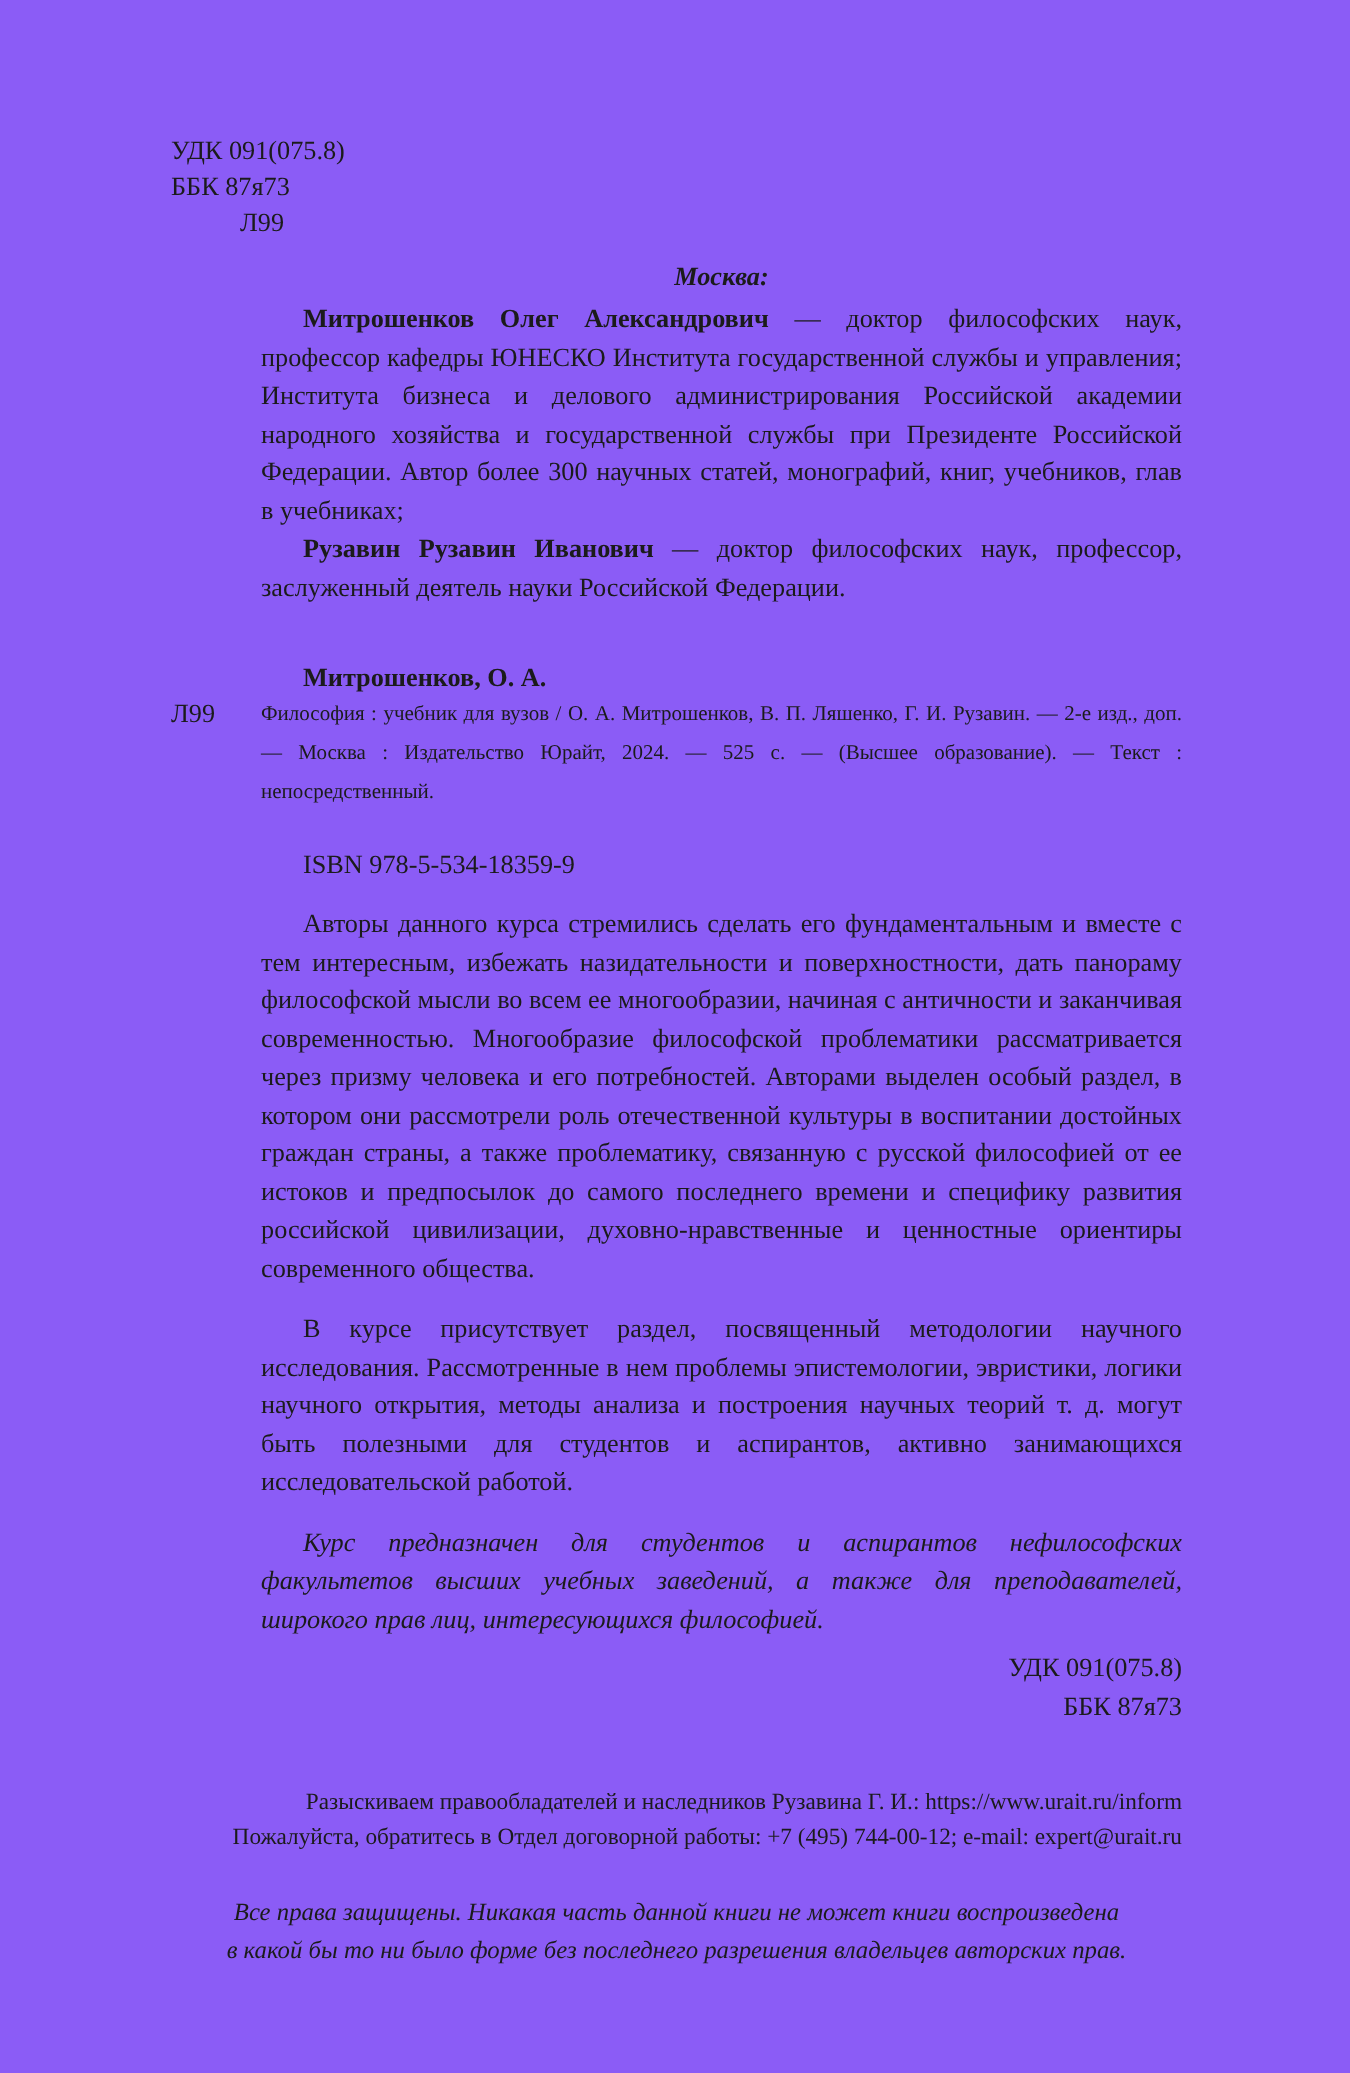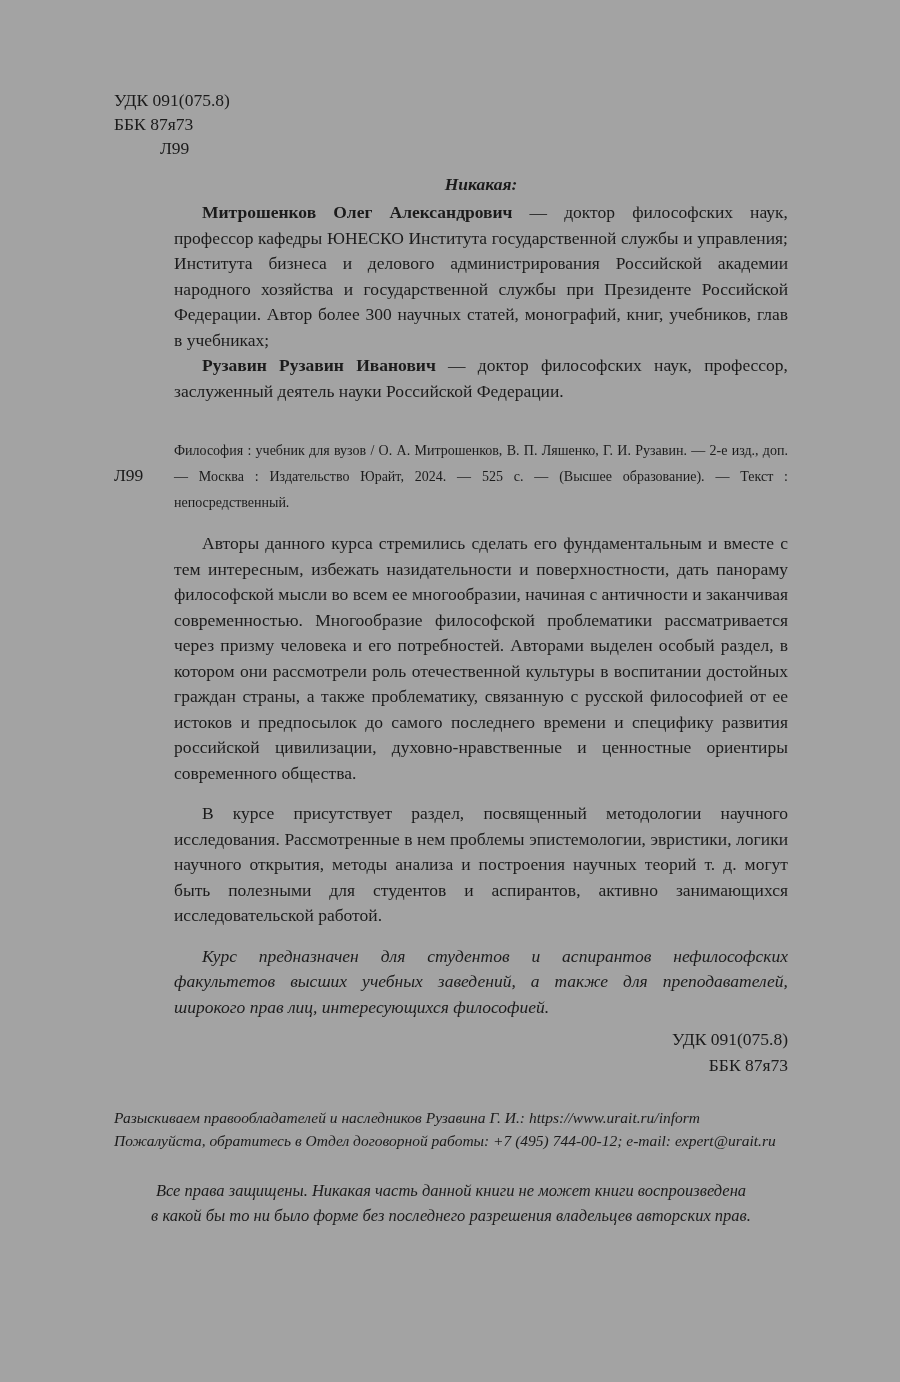--- a/index.html
+++ b/index.html
@@ -7,21 +7,21 @@
   body {
     width: 900px; height: 1382px;
     font-family: "Liberation Serif", "DejaVu Serif", serif;
     color: #1b1b1b;
     overflow: hidden;
   }
   .page {
     width: 900px; height: 1382px;
     padding: 88px 112px 21px 114px;
     position: relative;
-    background: #a3a3a3;
+    background: #8b5cf6;
   }
   
   .top-codes { font-size: 17.5px; line-height: 24px; }
   .top-codes .code-l99 { margin-left: 46px; }
 
   
   .main-col { margin-left: 60px; }
 
   .authors-heading {
     text-align: center;
@@ -70,25 +70,24 @@
   .annotation .italic { font-style: italic; }
   .codes-bottom {
     text-align: right;
     font-size: 17.5px;
     line-height: 26px;
     margin-top: 6px;
   }
 
   
   .rights-notice {
-    margin-top: 28px;
-    text-align: left;
+    margin-top: 40px;
+    text-align: right;
     font-size: 15.5px;
     line-height: 23px;
-    font-style: italic;
   }
   .legal {
     margin-top: 26px;
     text-align: center;
     font-style: italic;
     font-size: 16.5px;
     line-height: 25px;
   }
 </style>
 </head>
@@ -97,32 +96,34 @@
 <div class="page">
 
   <div class="top-codes">
     <div>УДК  091(075.8)</div>
     <div>ББК  87я73</div>
     <div class="code-l99">Л99</div>
   </div>
 
   <div class="main-col">
 
-    <div class="authors-heading">Никакая:</div>
+    <div class="authors-heading">Москва:</div>
 
 
     <p class="para"><b>Митрошенков Олег Александрович</b><span> — доктор философских наук, профессор кафедры ЮНЕСКО Института государственной службы и управления; Института бизнеса и делового администрирования Российской академии народного хозяйства и государственной службы при Президенте Российской Федерации. Автор более 300 научных статей, монографий, книг, учебников, глав в учебниках;</span></p>
 
     <p class="para"><b>Рузавин Рузавин Иванович</b><span> — доктор философских наук, профессор, заслуженный деятель науки Российской Федерации.</span></p>
 
     <div class="bib">
       <span class="bib-marker">Л99</span>
+      <p class="bib-author">Митрошенков, О. А.</p>
       <p class="bib-desc">Философия : учебник для вузов / О. А. Митрошенков, В. П. Ляшенко, Г. И. Рузавин. — 2-е изд., доп. — Москва : Издательство Юрайт, 2024. — 525 с. — (Высшее образование). — Текст : непосредственный.</p>
     </div>
 
+    <div class="isbn-mid">ISBN 978-5-534-18359-9</div>
 
     <div class="annotation">
       <p class="para">Авторы данного курса стремились сделать его фундаментальным и вместе с тем интересным, избежать назидательности и поверхностности, дать панораму философской мысли во всем ее многообразии, начиная с античности и заканчивая современностью. Многообразие философской проблематики рассматривается через призму человека и его потребностей. Авторами выделен особый раздел, в котором они рассмотрели роль отечественной культуры в воспитании достойных граждан страны, а также проблематику, связанную с русской философией от ее истоков и предпосылок до самого последнего времени и специфику развития российской цивилизации, духовно-нравственные и ценностные ориентиры современного общества.</p>
       <p class="para">В курсе присутствует раздел, посвященный методологии научного исследования. Рассмотренные в нем проблемы эпистемологии, эвристики, логики научного открытия, методы анализа и построения научных теорий т. д. могут быть полезными для студентов и аспирантов, активно занимающихся исследовательской работой.</p>
       <p class="para italic">Курс предназначен для студентов и аспирантов нефилософских факультетов высших учебных заведений, а также для преподавателей, широкого прав лиц, интересующихся философией.</p>
     </div>
 
     <div class="codes-bottom">
       <div>УДК 091(075.8)</div>
       <div>ББК 87я73</div>

